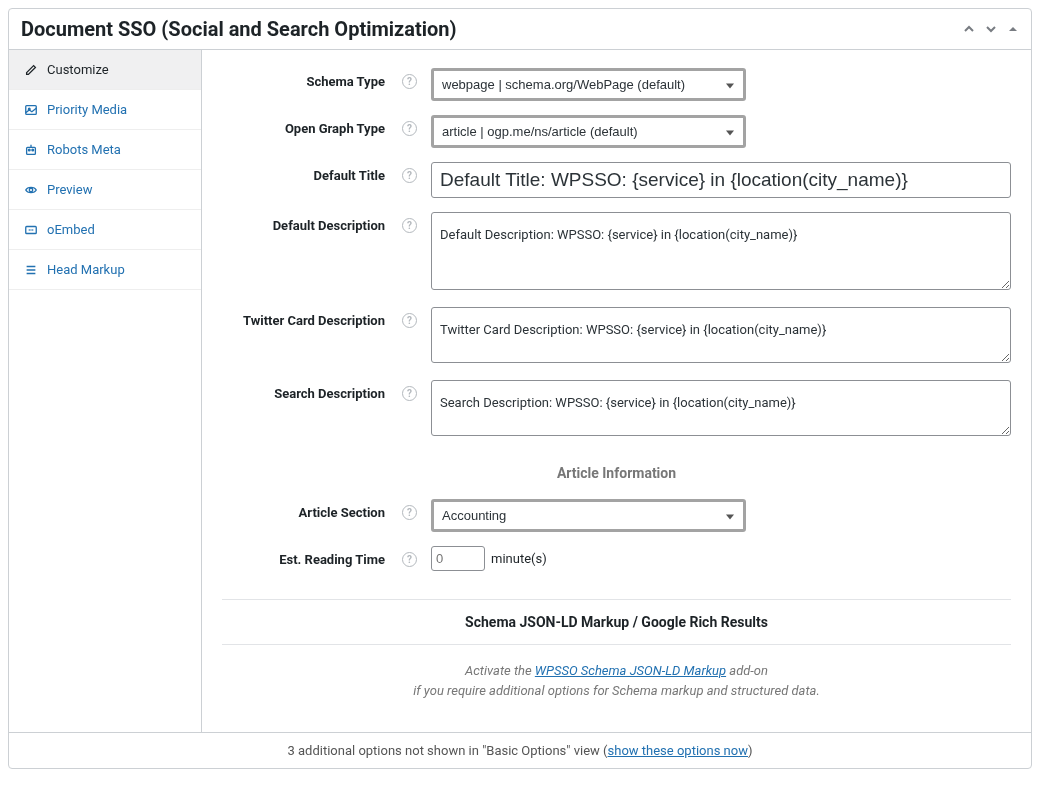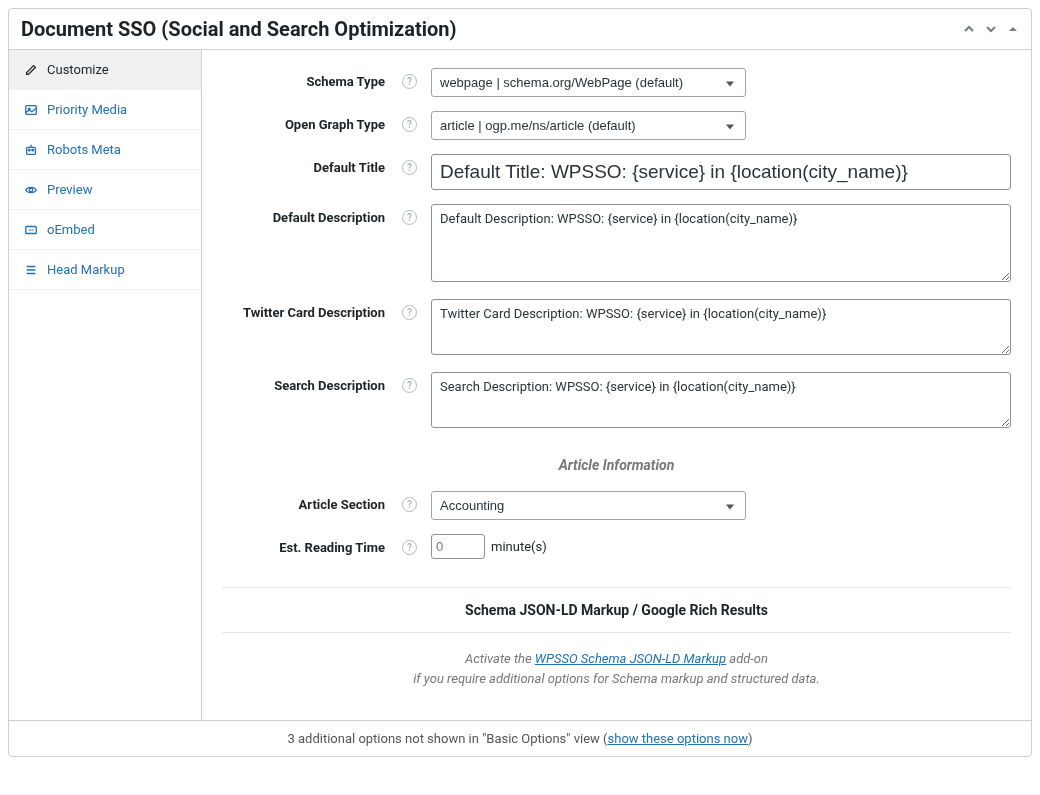--- a/index.html
+++ b/index.html
@@ -94,21 +94,21 @@
 }
 .form-control { flex: 1; padding-left: 14px; }
 .select-wrap {
   position: relative;
   display: inline-block;
   width: 315px;
 }
 .select-wrap select {
   width: 100%;
   padding: 6px 28px 6px 8px;
-  border: 1px solid #a3a3a3;
+  border: 3px solid #a3a3a3;
   border-radius: 3px;
   background: #fff;
   font-size: 13px;
   color: #2c3338;
   appearance: none;
 }
 .select-wrap::after {
   content: "";
   position: absolute;
   right: 12px; top: 50%;
@@ -123,37 +123,36 @@
   padding: 6px 8px;
   border: 1px solid #8c8f94;
   border-radius: 3px;
   font-size: 19px;
   color: #2c3338;
   background: #fff;
 }
 .textarea {
   width: 580px;
   height: 78px;
-  padding: 6px 8px;
+  padding: 14px 8px;
   border: 1px solid #8c8f94;
   border-radius: 3px;
   font-size: 13px;
   color: #2c3338;
   background: #fff;
   resize: both;
   font-family: inherit;
 }
 .textarea.short { height: 56px; }
 .section-heading {
   text-align: center;
   color: #777;
   font-size: 14px;
   font-weight: 700;
   margin: 26px 0 18px 0;
-  font-style: italic;
 }
 .num-input {
   width: 54px;
   padding: 4px 4px;
   border: 1px solid #8c8f94;
   border-radius: 3px;
   text-align: left;
   font-size: 13px;
 }
 .num-suffix {

